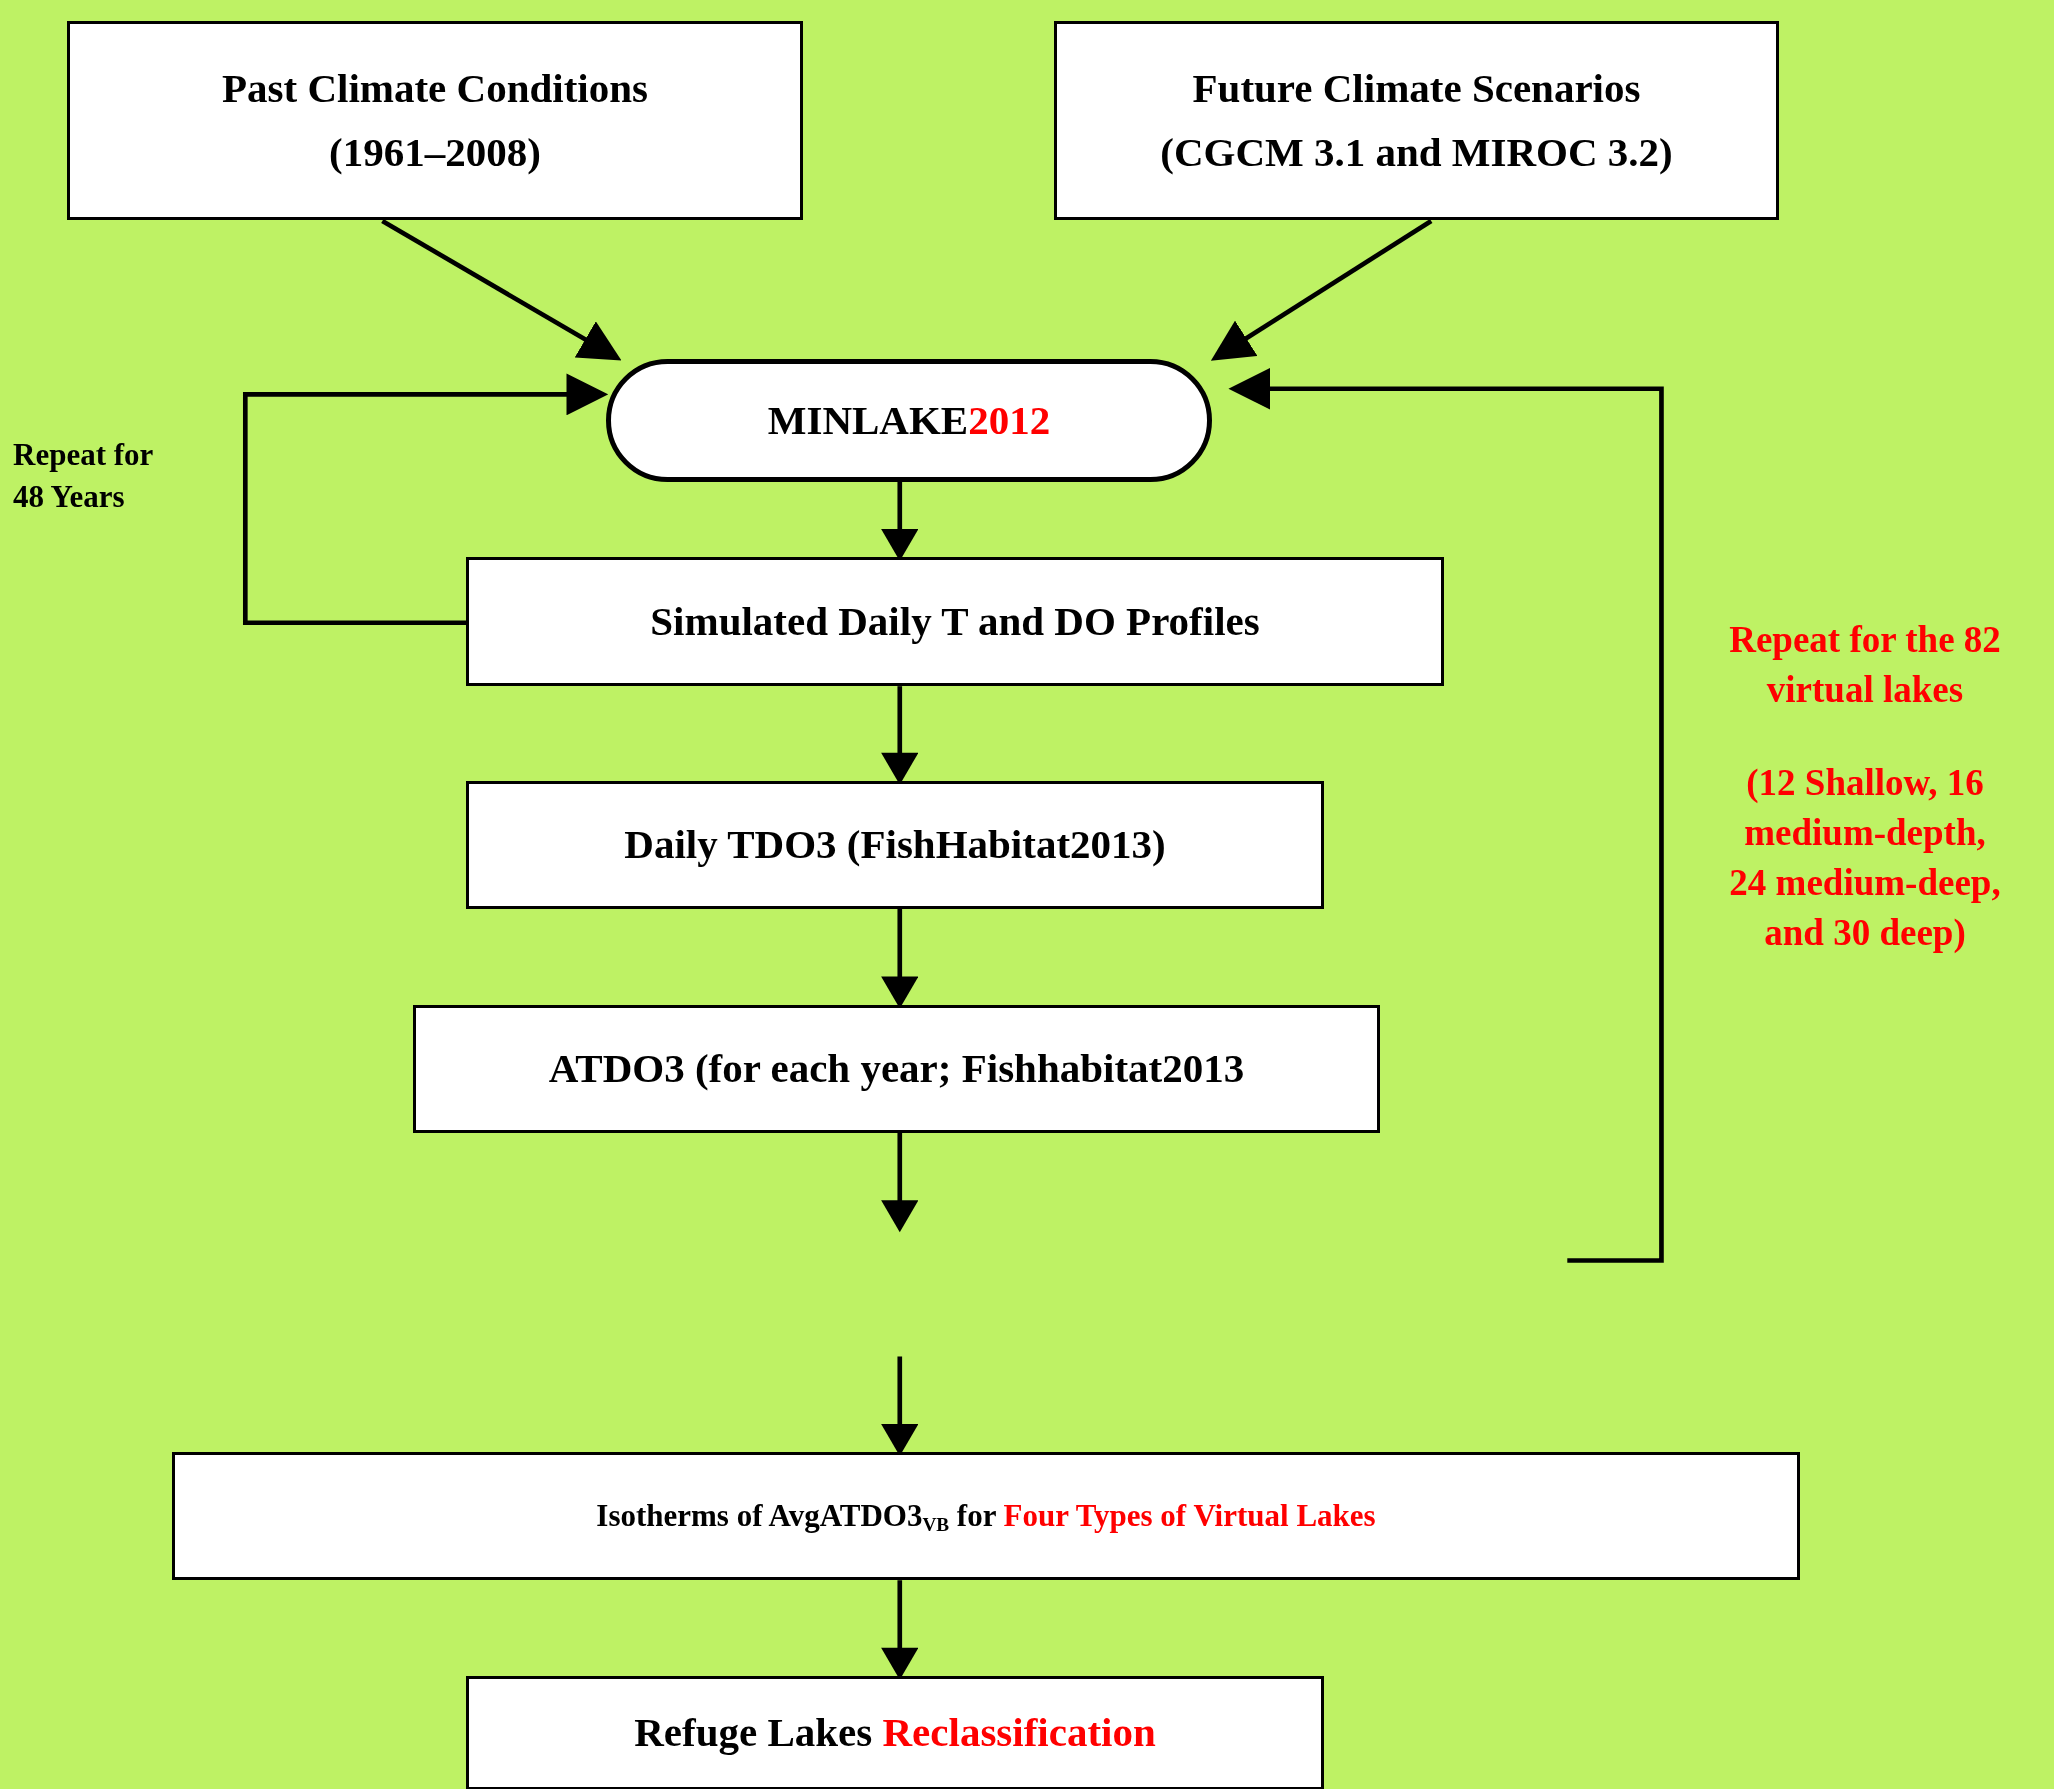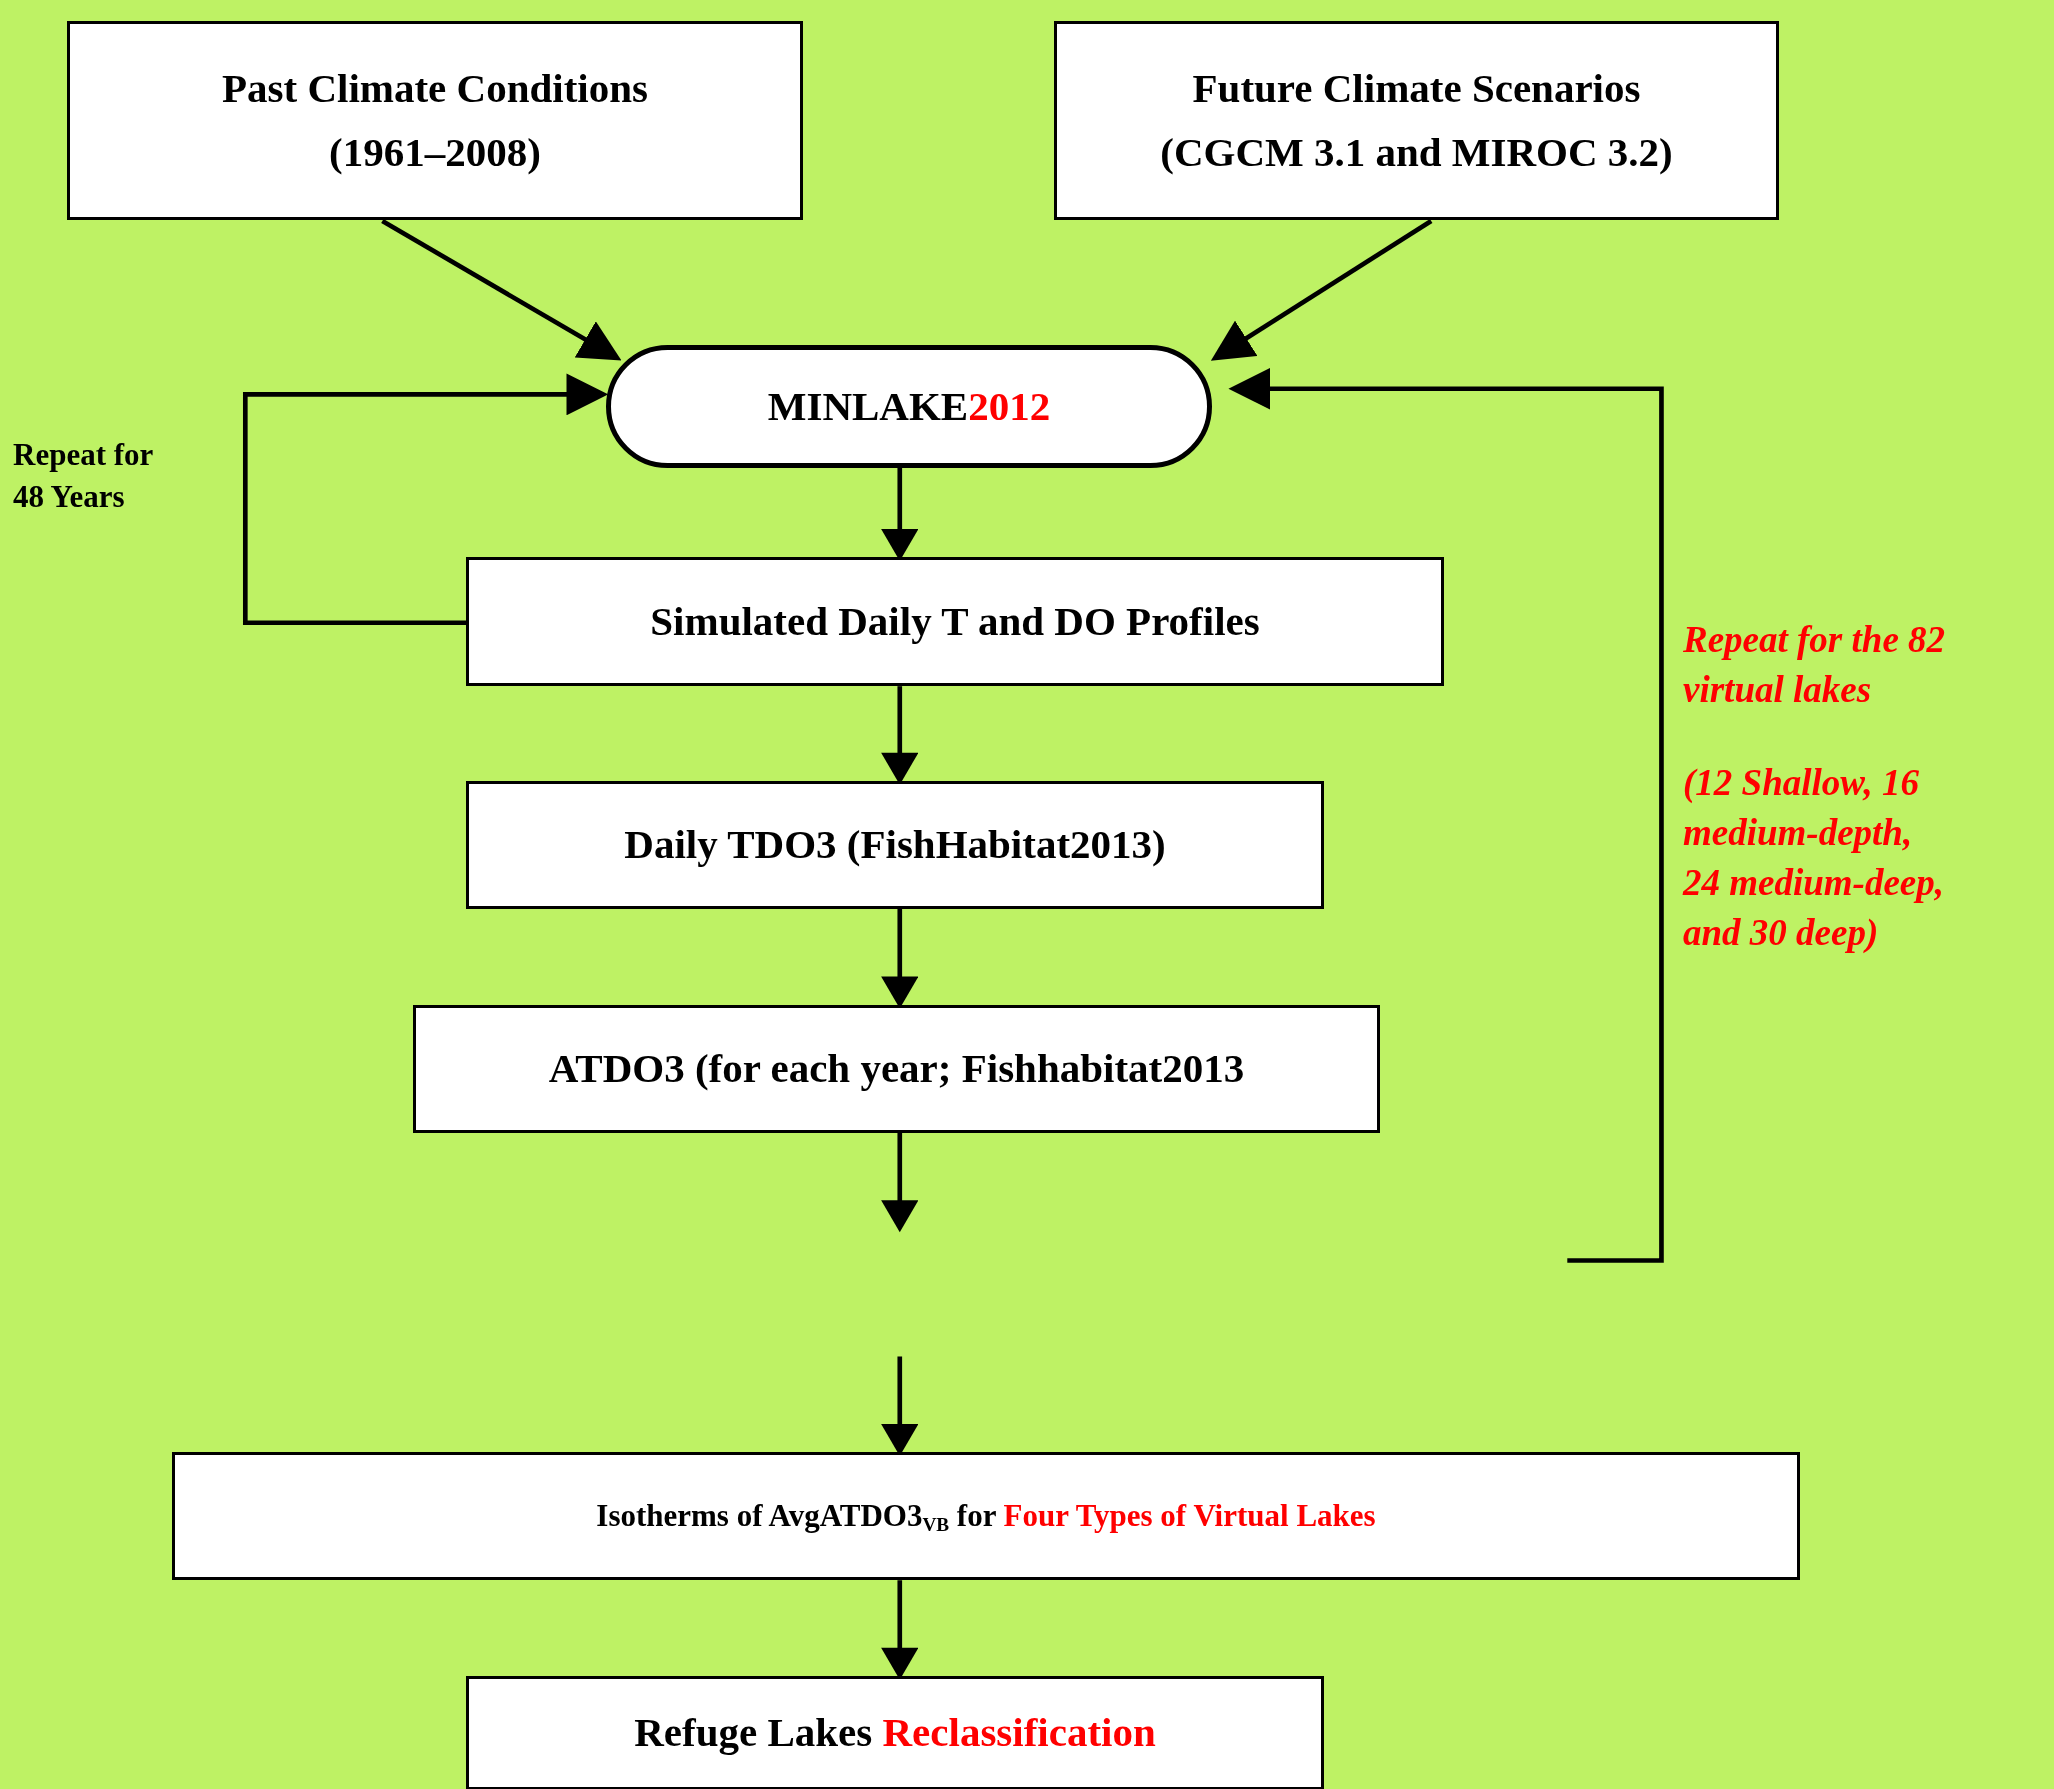--- a/index.html
+++ b/index.html
@@ -53,21 +53,21 @@
   .red { color: #FF0000; }
   .lbl {
     position: absolute;
     font-weight: bold;
     color: #000000;
     line-height: 1.35;
     z-index: 3;
   }
   .lbl.red-note {
     color: #FF0000;
-    font-style: italic;
+    text-align: center;
   }
   sub {
     font-size: 0.62em;
     vertical-align: baseline;
     position: relative;
     bottom: -0.28em;
   }
   .stack-line { display: block; }
 </style>
 </head>
@@ -113,21 +113,21 @@
     </span>
   </div>
 
   <div class="node f-44" style="left:1054px; top:21.4px; width:725px; height:199px;">
     <span class="txt">
       <span class="stack-line">Future Climate Scenarios</span>
       <span class="stack-line">(CGCM 3.1 and MIROC 3.2)</span>
     </span>
   </div>
 
-  <div class="node rounded f-44" style="left:606px; top:345px; width:606px; height:123px;">
+  <div class="node rounded f-44" style="left:606px; top:359px; width:606px; height:123px;">
     <span class="txt">
       <span>MINLAKE</span><span class="red">2012</span>
     </span>
   </div>
 
   <div class="node f-44" style="left:466px; top:557px; width:978px; height:129px;">
     <span class="txt">Simulated Daily T and DO Profiles</span>
   </div>
 
   <div class="node f-44" style="left:466px; top:781px; width:858px; height:128px;justify-content:center;">

